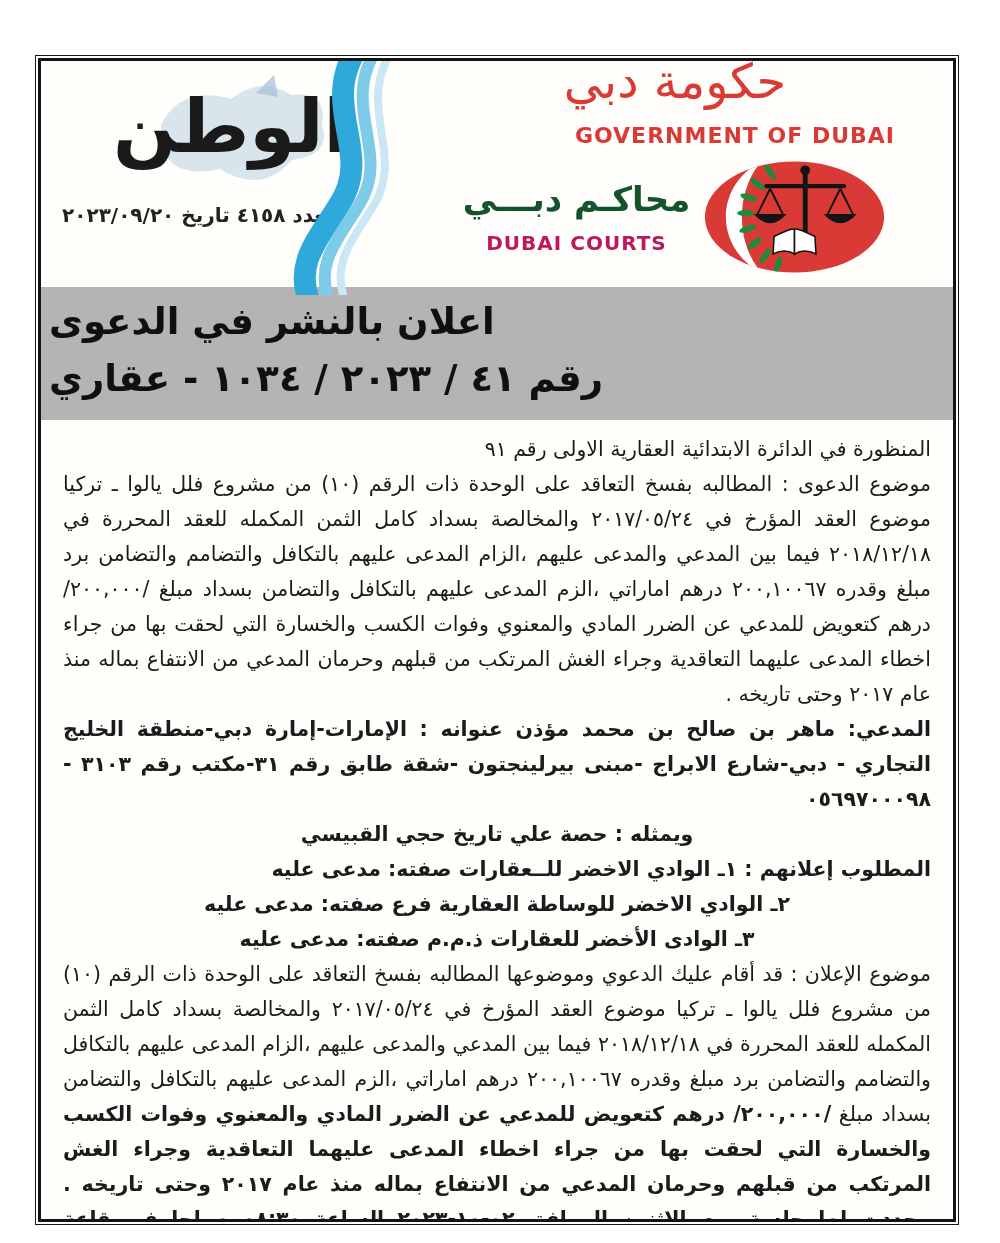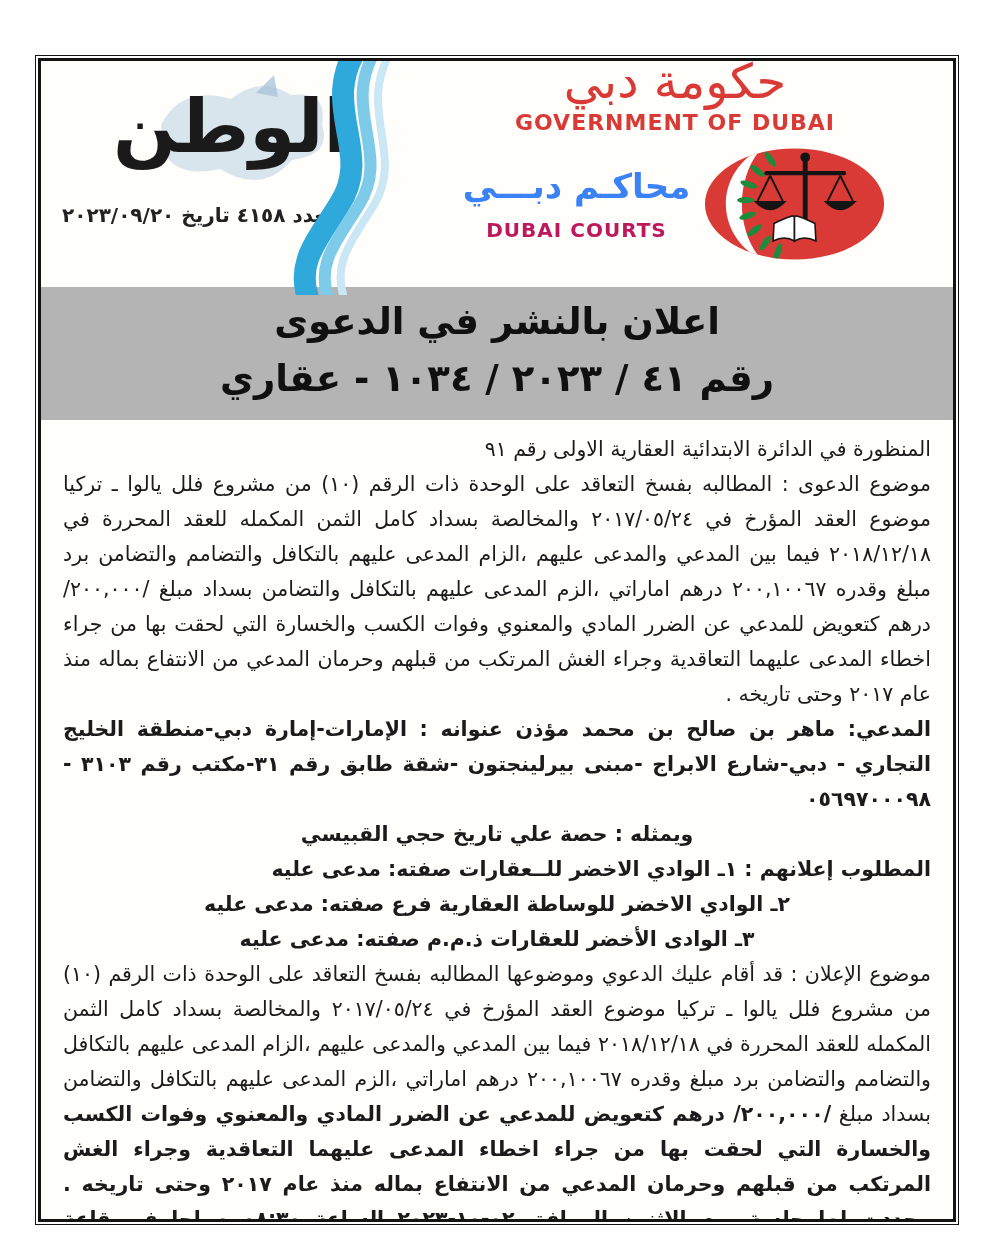--- a/index.html
+++ b/index.html
@@ -19,28 +19,28 @@
     position:absolute;left:40px;top:22px;width:300px;text-align:center;
     font-size:74px;font-weight:bold;color:#1a1a1a;letter-spacing:-2px;
   }
   .issue-line{
     position:absolute;left:6px;top:142px;width:308px;direction:rtl;
     font-size:20px;color:#222;text-align:center;white-space:nowrap;font-weight:bold;
   }
   .swoosh{position:absolute;left:210px;top:-6px;width:160px;height:240px;}
   .gov-block{position:absolute;right:58px;top:-6px;width:440px;text-align:center;}
   .gov-ar{font-size:48px;font-weight:normal;color:#d93a35;direction:rtl;line-height:1.1;}
-  .gov-en{font-size:22px;font-weight:bold;color:#d93a35;letter-spacing:1px;margin-top:2px;}
+  .gov-en{font-size:22px;font-weight:bold;color:#d93a35;letter-spacing:1px;margin-top:15px;text-align:right;}
   .courts-row{margin-top:10px;display:flex;justify-content:center;align-items:center;gap:12px;}
   .courts-text{text-align:center;}
-  .courts-ar{font-size:34px;font-weight:bold;color:#3b82f6;direction:rtl;white-space:nowrap;}
+  .courts-ar{font-size:34px;font-weight:bold;color:#14532d;direction:rtl;white-space:nowrap;}
   .courts-en{font-size:20px;font-weight:bold;color:#be185d;letter-spacing:1px;margin-top:12px;white-space:nowrap;}
   .courts-logo{flex:0 0 auto;}
   
-  .notice-band{background:#b4b4b4;text-align:center;padding:14px 8px 20px;}
+  .notice-band{background:#b4b4b4;text-align:left;padding:14px 8px 20px;}
   .band-line{direction:rtl;font-size:37px;font-weight:bold;color:#101010;line-height:1.15;}
   .band-line + .band-line{margin-top:14px;}
   
   .body-text{direction:rtl;padding:12px 22px 0;font-size:20.5px;line-height:35px;text-align:justify;}
   .body-text p{margin:0;}
   .center{text-align:center;}
   .bold{font-weight:bold;}
 </style>
 </head>
 <body>

